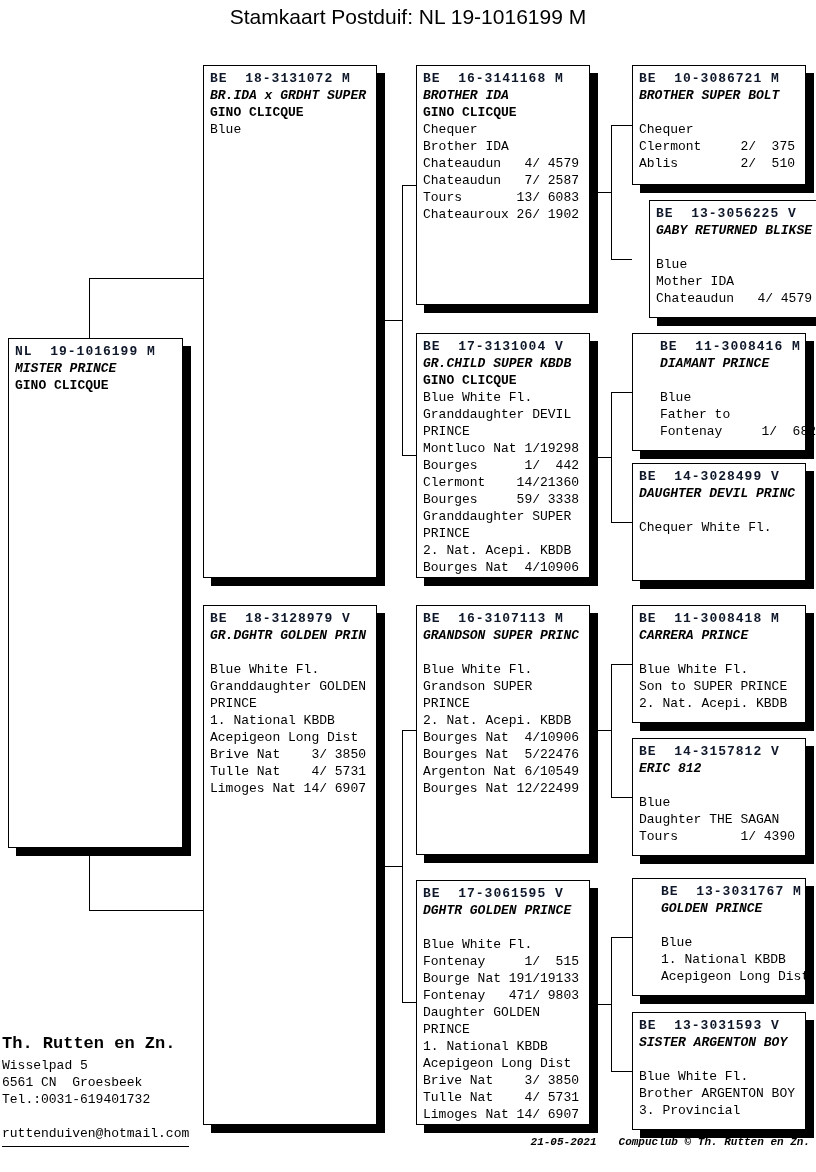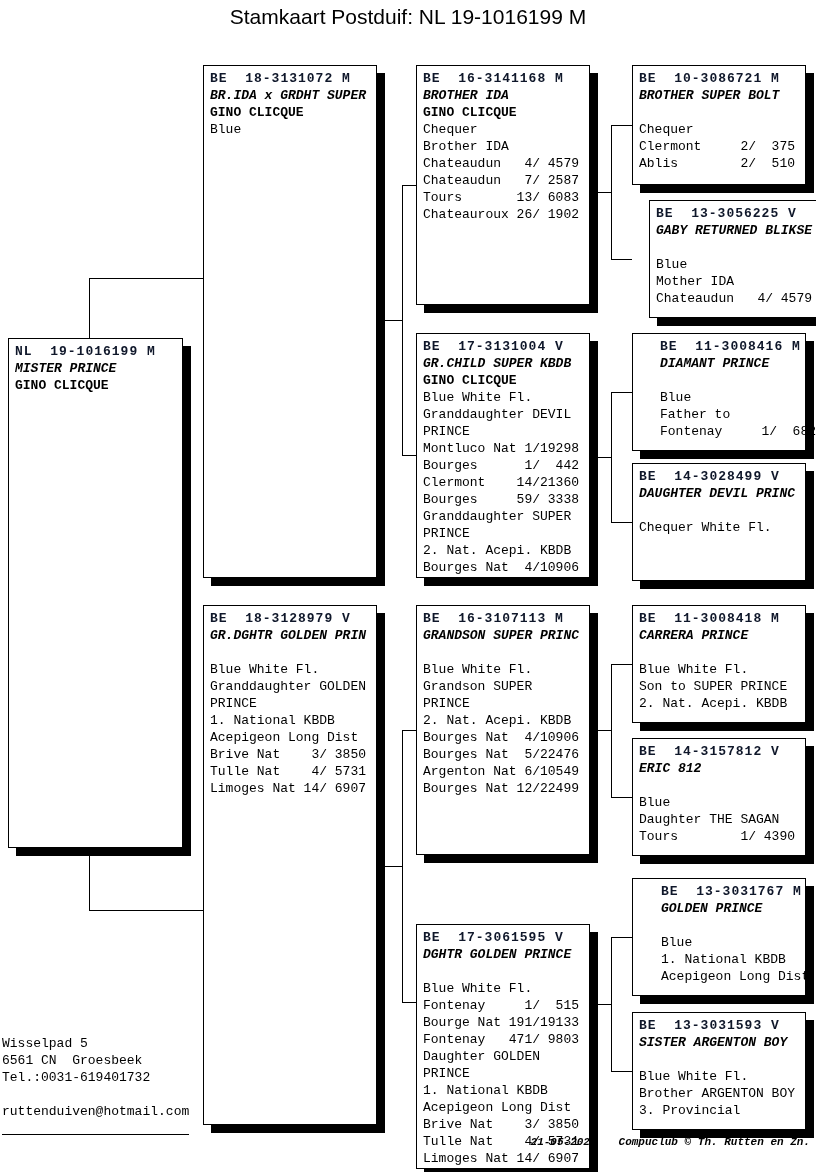--- a/index.html
+++ b/index.html
@@ -13,37 +13,37 @@
   .nm{font-weight:bold;font-style:italic;white-space:pre;min-height:17px;}
   .nm2{font-weight:bold;white-space:pre;min-height:17px;}
   .bodytxt{margin:0;font-family:inherit;font-size:13px;line-height:17px;white-space:pre;}
   
   .b-subj{left:8px;top:338px;width:175px;height:510px;}
   .b-g2-0{left:203px;top:65px;width:174px;height:513px;}
   .b-g2-1{left:203px;top:605px;width:174px;height:520px;}
   .b-g3-0{left:416px;top:65px;width:174px;height:240px;}
   .b-g3-1{left:416px;top:333px;width:174px;height:245px;}
   .b-g3-2{left:416px;top:605px;width:174px;height:250px;}
-  .b-g3-3{left:416px;top:880px;width:174px;height:245px;margin-top:44px;}
+  .b-g3-3{left:416px;top:880px;width:174px;height:245px;}
   .b-g4-0{left:632px;top:65px;width:174px;height:120px;}
   .b-g4-1{left:649px;top:200px;width:174px;height:118px;}
   .b-g4-2{left:632px;top:333px;width:174px;height:118px;padding-left:27px;}
   .b-g4-3{left:632px;top:463px;width:174px;height:118px;}
   .b-g4-4{left:632px;top:605px;width:174px;height:118px;}
   .b-g4-5{left:632px;top:738px;width:174px;height:118px;}
   .b-g4-6{left:632px;top:878px;width:174px;height:118px;padding-left:28px;}
   .b-g4-7{left:632px;top:1012px;width:174px;height:118px;}
   
   .ln{position:absolute;background:#000;}
   
   .breeder{position:absolute;left:2px;top:1033px;}
   .breeder-name{font-weight:bold;font-size:17px;line-height:22px;white-space:pre;}
   .breeder-addr{margin:2px 0 0 0;font-size:13px;line-height:17px;white-space:pre;font-family:inherit;}
   .breeder-email{display:inline-block;margin-top:17px;font-size:13px;line-height:17px;
-                 border-bottom:1px solid #000;padding-bottom:14px;white-space:pre;}
+                 border-bottom:1px solid #000;padding-bottom:4px;white-space:pre;}
   .footer{position:absolute;right:6px;top:1136px;font-size:11px;font-style:italic;font-weight:bold;
           display:flex;gap:22px;}
 </style>
 </head>
 <body>
 
 <div id="card">
 
   <div class="title">Stamkaart Postduif: NL  19-1016199 M</div>
 
@@ -222,20 +222,21 @@
   <div class="ln" style="left:611px;top:664px;width:21px;height:1px;"></div>
   <div class="ln" style="left:611px;top:797px;width:21px;height:1px;"></div>
   <div class="ln" style="left:590px;top:730px;width:21px;height:1px;"></div>
 
   <div class="ln" style="left:611px;top:937px;width:1px;height:134px;"></div>
   <div class="ln" style="left:611px;top:937px;width:21px;height:1px;"></div>
   <div class="ln" style="left:611px;top:1071px;width:21px;height:1px;"></div>
   <div class="ln" style="left:590px;top:1004px;width:21px;height:1px;"></div>
 
   <div class="breeder">
+    <div class="breeder-name">Th. Rutten en Zn.</div>
     <pre class="breeder-addr">Wisselpad 5
 6561 CN  Groesbeek
 Tel.:0031-619401732</pre>
     <span class="breeder-email">ruttenduiven@hotmail.com</span>
   </div>
 
   <div class="footer">
     <span>21-05-2021</span>
     <span>Compuclub © Th. Rutten en Zn.</span>
   </div>

